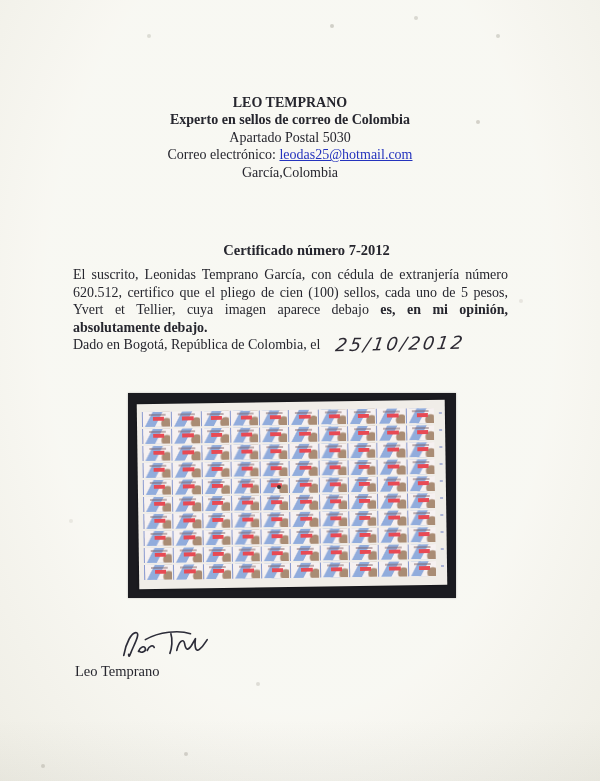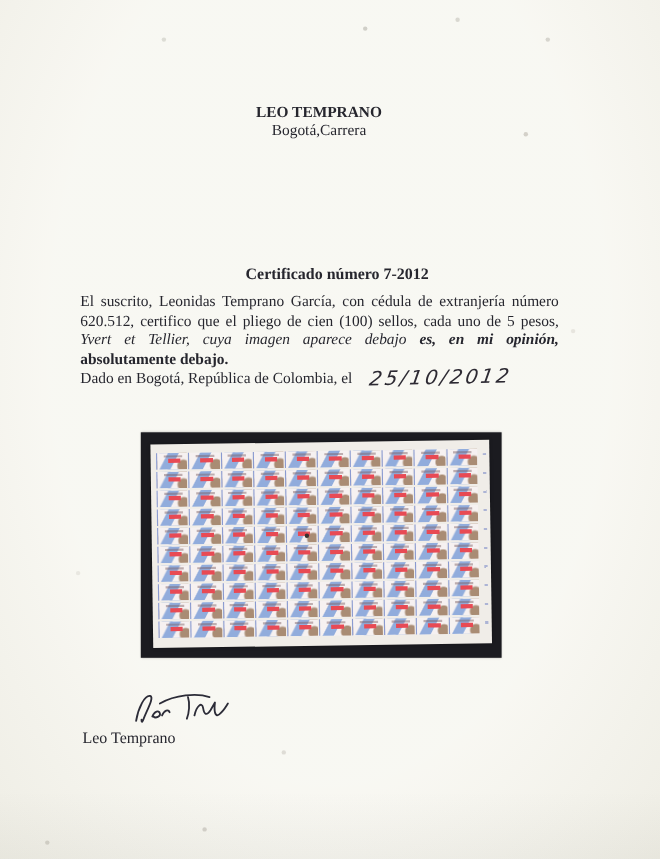--- a/index.html
+++ b/index.html
@@ -34,21 +34,21 @@
     font-size:14px;line-height:17.4px;}
   .b{font-weight:bold;}
   .link{color:var(--link-blue);text-decoration:underline;}
 
   .cert-title{position:absolute;top:242px;left:0;width:580px;text-align:center;
     font-weight:bold;font-size:14.5px;padding-left:33px;}
 
   .body-block{position:absolute;top:266px;left:73px;width:435px;
     font-size:14px;line-height:17.6px;}
   .jline{text-align:justify;text-align-last:justify;white-space:nowrap;}
-  .jline span{white-space:normal;font-style:italic;}
+  .jline span{white-space:normal;}
   .jline{white-space:normal;}
   .dado-line{margin-top:0;}
   .hand-date{
     display:inline-block;margin-left:16px;position:relative;top:1px;
     font-family:"DejaVu Sans",sans-serif;font-style:italic;
     font-size:18px;letter-spacing:2.5px;line-height:10px;
     color:var(--handwriting-ink);
     transform:skewX(-10deg) rotate(-1.2deg);
   }
 
@@ -78,21 +78,27 @@
   .sig-name{position:absolute;left:75px;top:663px;font-size:14.5px;}
 </style>
 </head>
 <body>
 
 <div class="scan-shade"></div>
 <div class="specks"></div>
 
 <div class="header">
   <div class="b">LEO TEMPRANO</div>
-  <div>Bogotá,Carrera</div>
+  <div class="b">Experto en sellos de correo de Colombia</div>
+  <div>Apartado Postal 5030</div>
+  <div>
+    <span>Correo electrónico:</span>
+    <span class="link">leodas25@hotmail.com</span>
+  </div>
+  <div>García,Colombia</div>
 </div>
 
 <div class="cert-title">Certificado número 7-2012</div>
 
 <div class="body-block">
   <div class="jline">El suscrito, Leonidas Temprano García, con cédula de extranjería número</div>
   <div class="jline">620.512, certifico que el pliego de cien (100) sellos, cada uno de 5 pesos,</div>
   <div class="jline"><span>Yvert et Tellier, cuya imagen aparece debajo </span> <span class="b">es, en mi opinión,</span></div>
   <div class="b">absolutamente debajo.</div>
   <div class="dado-line">

